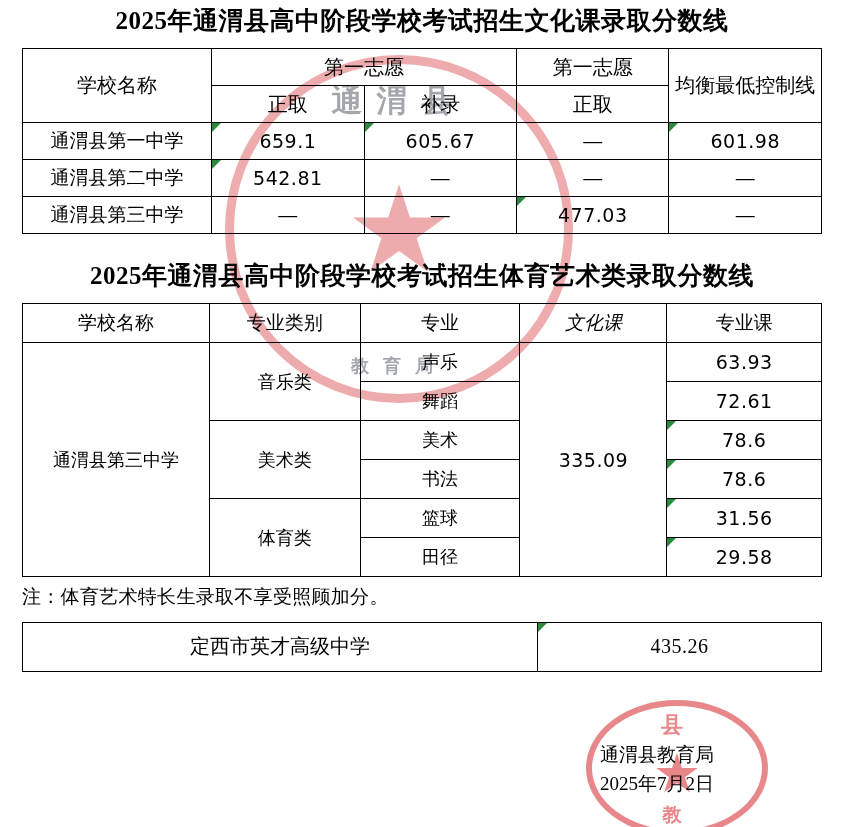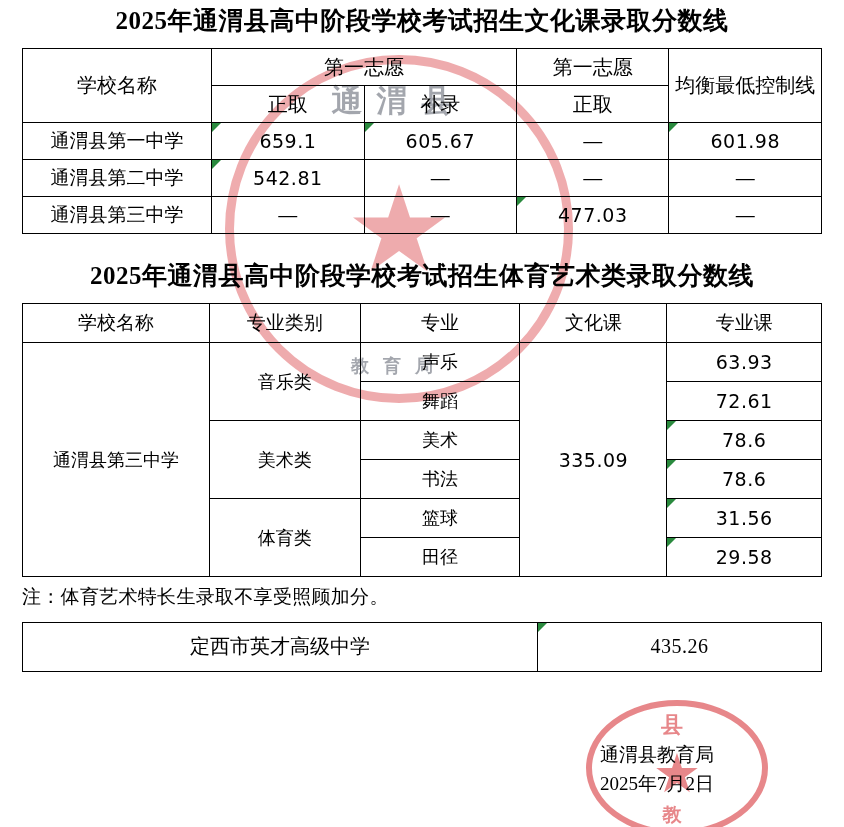--- a/index.html
+++ b/index.html
@@ -150,21 +150,21 @@
     margin-top: 6px;
     letter-spacing: .3px;
   }
 
   .t2 { font-size: 18px; }
   .t2 td, .t2 th { height: 32px; }
   .t2 .hdr { font-size: 19px; }
   .t2 .c-school { width: 200px; }
   .t2 .c-cat { width: 160px; }
   .t2 .c-major { width: 170px; }
-  .t2 .c-culture { width: 150px; }
+  .t2 .c-culture { width: 150px; font-style: italic; }
   .t2 .c-pro { width: 160px; }
 
   .t3 { margin-top: 10px; }
   .t3 td { height: 42px; font-size: 20px; font-family: Liberation Serif, serif; }
   .t3 .c-name { width: 510px; }
 </style>
 </head>
 <body>
 
 <div class="page">

